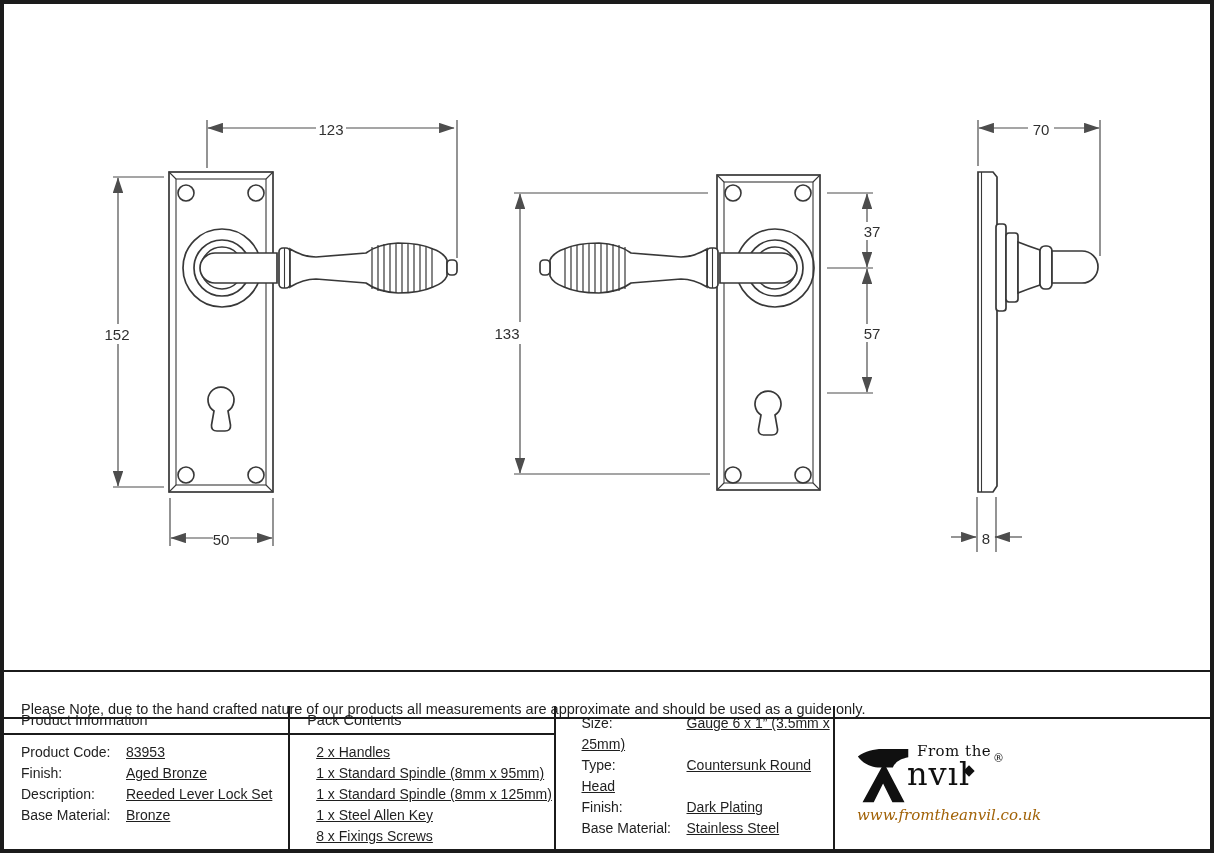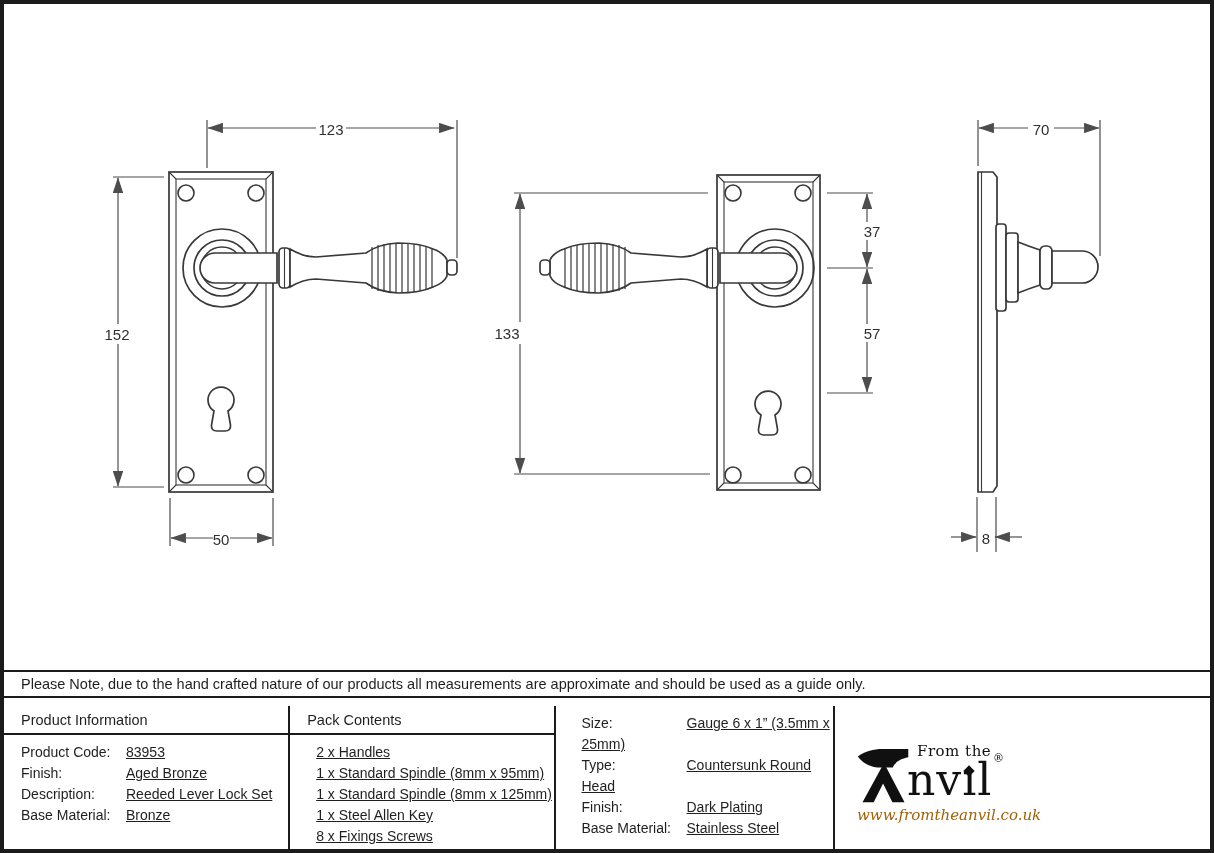--- a/index.html
+++ b/index.html
@@ -3,23 +3,23 @@
 <meta charset="utf-8">
 <style>
   html,body{margin:0;padding:0;background:#e8e8e8;}
   .sheet{
     position:relative;width:1214px;height:853px;background:#ffffff;
     border:4px solid #1b1b1b;box-sizing:border-box;overflow:hidden;
     font-family:"Liberation Sans",sans-serif;color:#1f1f1f;
   }
   .drawing{position:absolute;left:0;top:0;}
   .note{
-    position:absolute;left:0;top:666px;width:1206px;height:28px;
+    position:absolute;left:0;top:666px;width:1206px;height:49px;
     border-top:2px solid #1b1b1b;border-bottom:2px solid #1b1b1b;
-    box-sizing:border-box;display:flex;align-items:center;
+    box-sizing:border-box;display:flex;align-items:flex-end;
     padding-left:17px;font-size:14.5px;
   }
   .info-table{
     position:absolute;left:0;top:702px;width:1006px;height:143px;
     display:flex;box-sizing:border-box;
   }
   .col{box-sizing:border-box;border-right:2px solid #1b1b1b;height:100%;}
   .col-product{width:343px;}
   .col-pack{width:318px;}
   .col-fix{width:335px;}
@@ -33,21 +33,21 @@
   .col-pack .cell-body,.col-fix .cell-body{padding-left:26px;}
   .kv-label{display:inline-block;width:105px;}
   .logo{position:absolute;left:22px;top:36px;width:170px;height:84px;}
   .anvil-mark{position:absolute;left:0;top:6px;width:54px;height:56px;fill:#101010;}
   .logo-fromthe{
     position:absolute;left:60px;top:0;font-family:"DejaVu Serif",serif;
     font-size:15px;color:#101010;letter-spacing:0.5px;
   }
   .logo-nvil{
     position:absolute;left:50px;top:16px;font-family:"DejaVu Serif",serif;
-    font-size:44px;line-height:1;color:#101010;letter-spacing:1px;
+    font-size:32px;line-height:1;color:#101010;letter-spacing:1px;
   }
   .logo-diamond{
     position:absolute;left:108px;top:25px;width:8px;height:8px;
     background:#101010;transform:rotate(45deg);
   }
   .logo-reg{
     position:absolute;left:136px;top:10px;font-size:11px;
     font-family:"DejaVu Serif",serif;color:#101010;
   }
   .logo-url{

